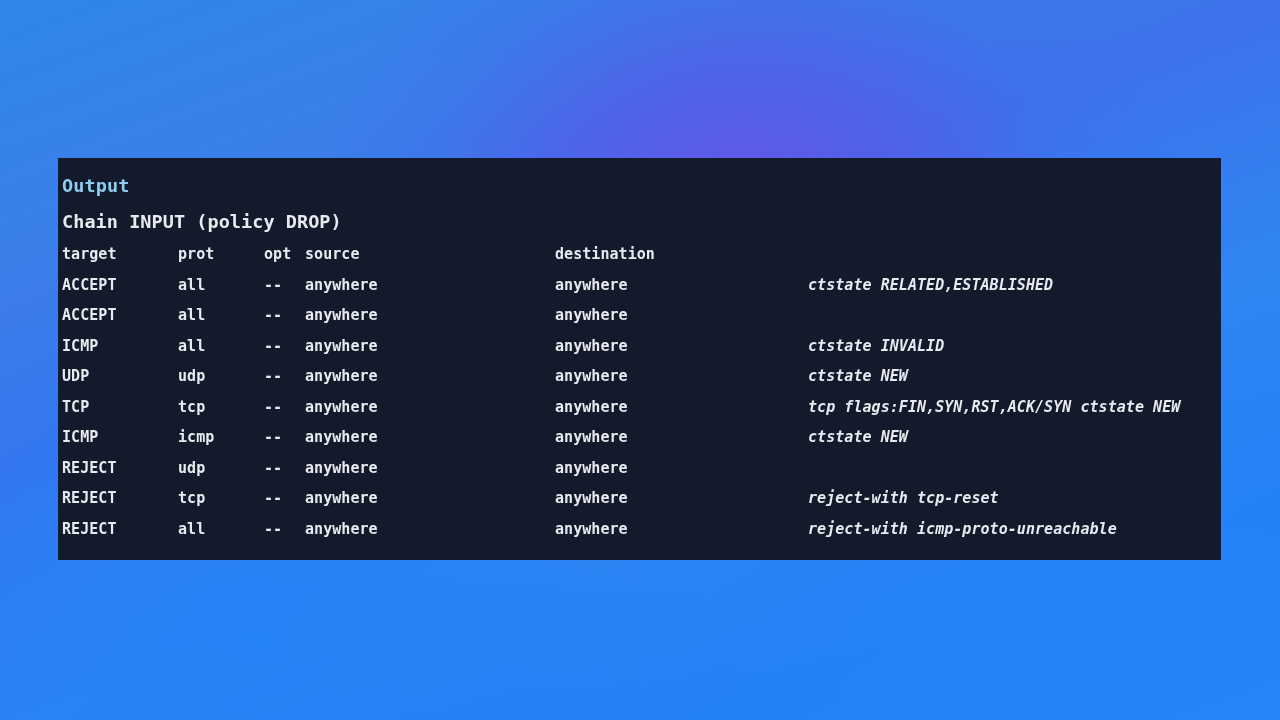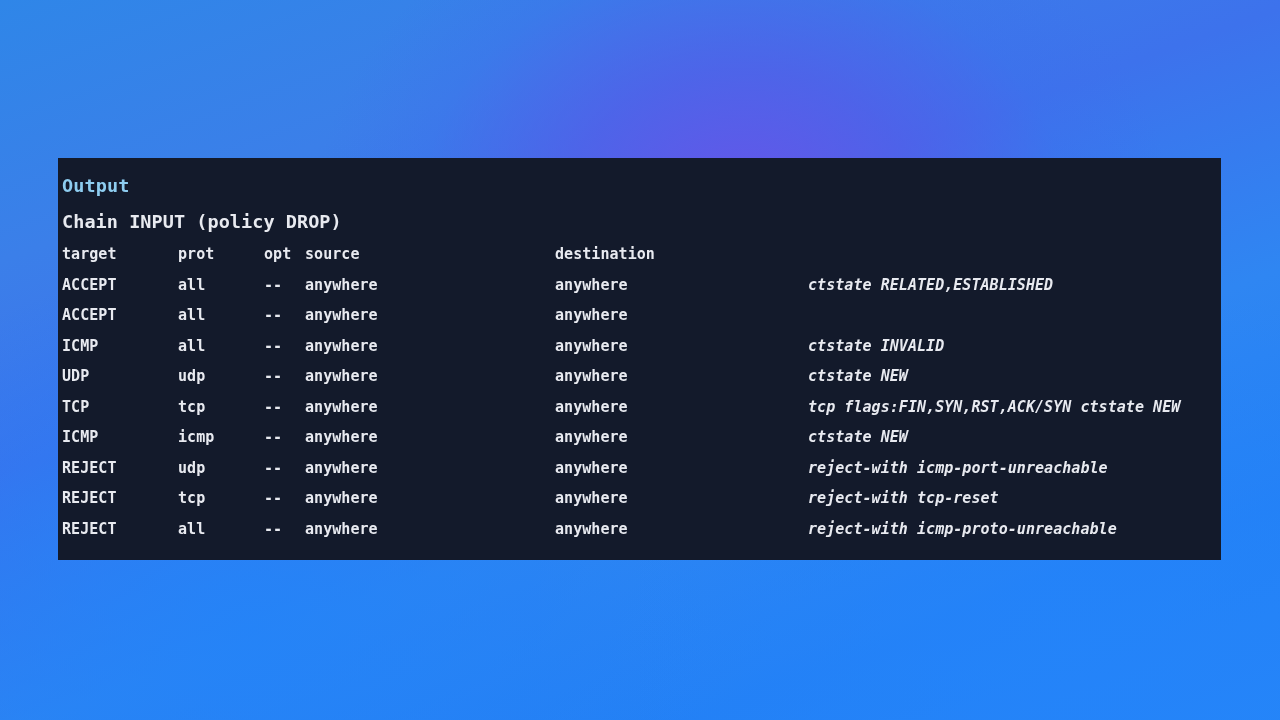--- a/index.html
+++ b/index.html
@@ -215,21 +215,20 @@
             <span class="cell c-source">anywhere</span>
             <span class="cell c-dest">anywhere</span>
             <span class="cell c-extra">ctstate NEW</span>
           </div>
           <div class="rule-row" style="top: 297.5px;">
             <span class="cell c-target">REJECT</span>
             <span class="cell c-prot">udp</span>
             <span class="cell c-opt">--</span>
             <span class="cell c-source">anywhere</span>
             <span class="cell c-dest">anywhere</span>
-            <span class="cell c-extra">reject-with icmp-port-unreachable</span>
           </div>
           <div class="rule-row" style="top: 328px;">
             <span class="cell c-target">REJECT</span>
             <span class="cell c-prot">tcp</span>
             <span class="cell c-opt">--</span>
             <span class="cell c-source">anywhere</span>
             <span class="cell c-dest">anywhere</span>
             <span class="cell c-extra">reject-with tcp-reset</span>
           </div>
           <div class="rule-row" style="top: 358.5px;">

